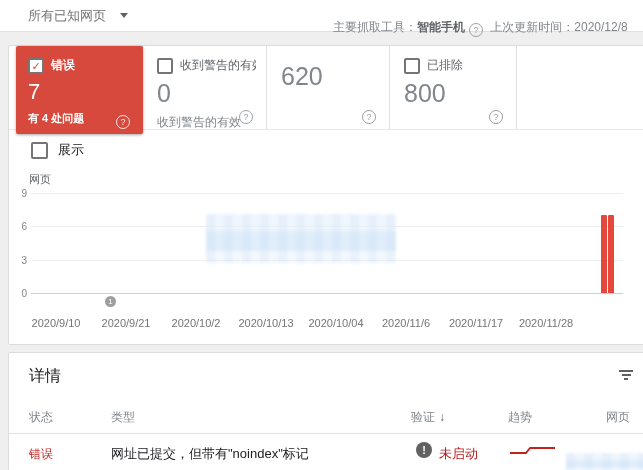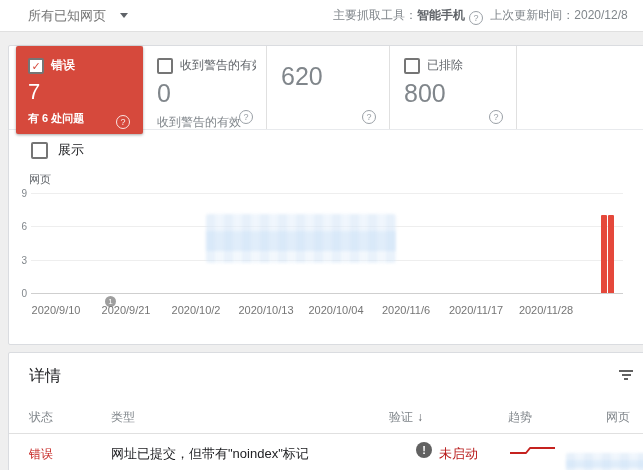--- a/index.html
+++ b/index.html
@@ -6,21 +6,21 @@
   body{
     width:643px;height:470px;overflow:hidden;position:relative;
     background:#efefef;
     font-family:"Liberation Sans","DejaVu Sans",sans-serif;
     -webkit-font-smoothing:antialiased;
   }
   
   .topbar{position:absolute;left:0;top:0;width:643px;height:31px;background:#fff;border-bottom:1px solid #e0e0e0;}
   .scope{position:absolute;left:28px;top:0;height:31px;line-height:31px;font-size:13px;color:#737373;cursor:pointer;}
   .caret{display:inline-block;width:0;height:0;border-left:4px solid transparent;border-right:4px solid transparent;border-top:5px solid #5f6368;margin-left:14px;vertical-align:2px;}
-  .topmeta{position:absolute;left:333px;top:0;height:15px;line-height:31px;font-size:12px;color:#80868b;white-space:nowrap;}
+  .topmeta{position:absolute;left:333px;top:12px;height:15px;line-height:31px;font-size:12px;color:#80868b;white-space:nowrap;}
   .topmeta b{font-weight:bold;color:#5f6368;}
   .help{display:inline-block;width:12px;height:12px;line-height:12px;border:1px solid #9aa0a6;border-radius:50%;color:#9aa0a6;font-size:9px;text-align:center;vertical-align:-2px;margin:0 4px;}
   
   .panel{position:absolute;left:8px;width:640px;background:#fff;border:1px solid #dadce0;border-radius:2px;box-sizing:border-box;}
   #panel-chart{top:45px;height:300px;}
   #panel-details{top:352px;height:130px;}
   
   .cardrow{position:absolute;left:0;top:0;width:100%;height:83px;border-bottom:1px solid #e8eaed;}
   .vdiv{position:absolute;top:0;width:1px;height:83px;background:#e0e0e0;}
   .card{position:absolute;top:0;height:83px;box-sizing:border-box;padding:11px 10px 0 14px;cursor:pointer;}
@@ -45,21 +45,21 @@
   .gridline.zero{background:#cfcfcf;}
   .ytick{position:absolute;left:6px;width:12px;text-align:right;font-size:10px;color:#80868b;}
   .bar{position:absolute;bottom:1px;width:6px;background:#e5483b;border-radius:1px 1px 0 0;}
   .mosaic{position:absolute;filter:blur(1.5px);pointer-events:none;
     background:
       linear-gradient(180deg, rgba(230,240,250,.45) 0 35%, rgba(205,226,247,.55) 35% 75%, rgba(235,244,252,.35) 75% 100%),
       repeating-linear-gradient(90deg, rgba(188,214,242,.35) 0 9px, rgba(224,238,251,.25) 9px 18px);
     border-radius:3px;}
   #chart-redaction{left:197px;top:168px;width:190px;height:49px;}
   .axis-marker{position:absolute;left:96px;top:250px;width:11px;height:11px;border-radius:50%;background:#9e9e9e;color:#fff;font-size:8px;line-height:11px;text-align:center;}
-  .xlab{position:absolute;top:258px;width:70px;text-align:center;font-size:11px;color:#757575;}
+  .xlab{position:absolute;top:271px;width:70px;text-align:center;font-size:11px;color:#757575;}
   
   .details-title{position:absolute;left:20px;top:13px;font-size:16px;color:#202124;}
   .filter-icon{position:absolute;right:14px;top:17px;width:14px;cursor:pointer;}
   .filter-icon div{height:2px;background:#616161;margin:0 auto 2px auto;}
   .f1{width:14px;} .f2{width:9px;} .f3{width:4px;}
   .thead{position:absolute;left:0;top:48px;width:100%;height:32px;border-bottom:1px solid #e0e0e0;font-size:12px;color:#80868b;}
   .th{position:absolute;top:8px;white-space:nowrap;cursor:pointer;}
   .sort-arrow{color:#5f6368;font-size:12px;margin-left:4px;}
   .trow{position:absolute;left:0;top:80px;width:100%;height:40px;font-size:13px;cursor:pointer;}
   .td-status{position:absolute;left:20px;top:13px;font-size:12px;color:#c5221f;}
@@ -89,21 +89,21 @@
     <div class="vdiv" style="left:257px;"></div>
     <div class="vdiv" style="left:380px;"></div>
     <div class="vdiv" style="left:507px;"></div>
 
     <div class="card card-error">
       <div class="card-label">
         <span class="cbox on">✓</span>
         <span>错误</span>
       </div>
       <div class="card-value">7</div>
-      <div class="card-note">有 6 处问题</div>
+      <div class="card-note">有 4 处问题</div>
       <span class="help card-help">?</span>
     </div>
 
     <div class="card" style="left:134px;width:123px;">
       <div class="card-label">
         <span class="cbox"></span>
         <span>收到警告的有效…</span>
       </div>
       <div class="card-value">0</div>
       <div class="card-note">收到警告的有效</div>
@@ -164,21 +164,21 @@
   <div class="details-title">详情</div>
   <div class="filter-icon">
     <div class="f1"></div>
       <div class="f2"></div>
       <div class="f3"></div>
   </div>
 
   <div class="thead">
     <span class="th" style="left:20px;">状态</span>
     <span class="th" style="left:102px;">类型</span>
-    <span class="th" style="left:380px;"><span>验证</span><span class="sort-arrow">↓</span></span>
+    <span class="th" style="left:402px;"><span>验证</span><span class="sort-arrow">↓</span></span>
     <span class="th" style="left:499px;">趋势</span>
     <span class="th" style="left:597px;">网页</span>
   </div>
 
   <div class="trow">
     <span class="td-status">错误</span>
     <span class="td-type">网址已提交，但带有"noindex"标记</span>
     <span class="vbadge">!</span>
     <span class="td-validation">未启动</span>
     <svg class="sparkline" width="48" height="14" viewBox="0 0 48 14">

